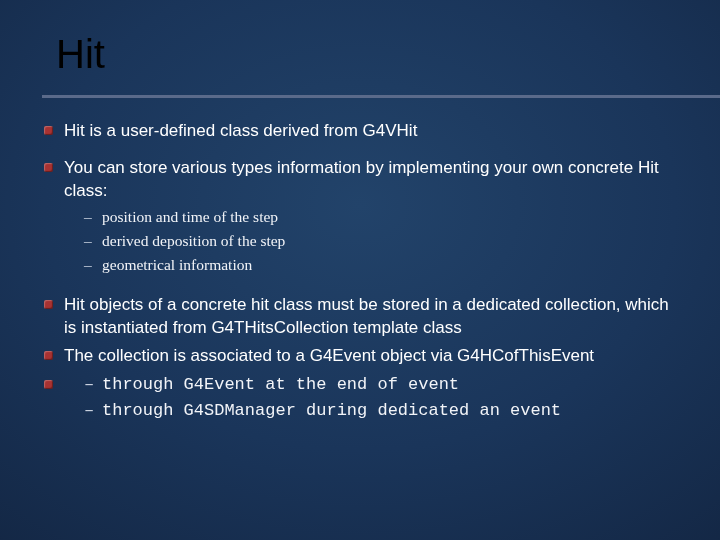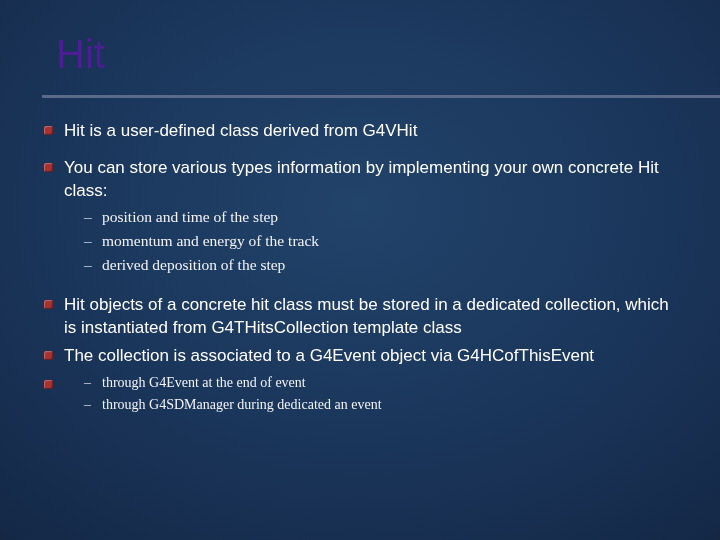--- a/index.html
+++ b/index.html
@@ -23,21 +23,21 @@
     width: 720px;
     height: 540px;
     padding: 0;
   }
   .title-area {
     padding: 32px 0 8px 56px;
   }
   .title {
     font-size: 40px;
     font-weight: 400;
-    color: #4c1d95;
+    color: #000000;
     margin: 0 0 10px 0;
   }
   .underline {
     height: 3px;
     background: #5a6a8a;
     margin-left: 42px;
     margin-right: 0;
   }
   .content {
     padding: 22px 36px 0 42px;
@@ -78,22 +78,22 @@
   ul.level2 > li {
     position: relative;
     padding-left: 20px;
     margin-bottom: 3px;
     font-size: 15.5px;
     line-height: 1.35;
     color: #f2f4f8;
     font-family: "Times New Roman", Times, serif;
   }
   ul.level2.sans > li {
-    font-family: Liberation Serif, serif;
-    font-size: 14px;
+    font-family: Liberation Mono, monospace;
+    font-size: 17px;
   }
   ul.level2 > li::before {
     content: "–";
     position: absolute;
     left: 2px;
     top: 0;
     color: #cfd6e4;
   }
   .smaller { font-size: 15.5px; }
 </style>
@@ -111,22 +111,22 @@
     <ul class="level1">
 
       <li>
         <span>Hit is a user-defined class derived from G4VHit</span>
       </li>
 
       <li>
         <span>You can store various types information by implementing your own concrete Hit class:</span>
         <ul class="level2">
           <li><span>position and time of the step</span></li>
-          <li><span>momentum and energy of the track</span></li>
           <li><span>derived deposition of the step</span></li>
+          <li><span>geometrical information</span></li>
         </ul>
       </li>
 
       <li class="tight smaller" style="margin-top:18px;">
         <span>Hit objects of a concrete hit class must be stored in a dedicated collection, which is instantiated from G4THitsCollection template class</span>
       </li>
 
       <li class="tight smaller">
         <span>The collection is associated to a G4Event object via G4HCofThisEvent</span>
       </li>

